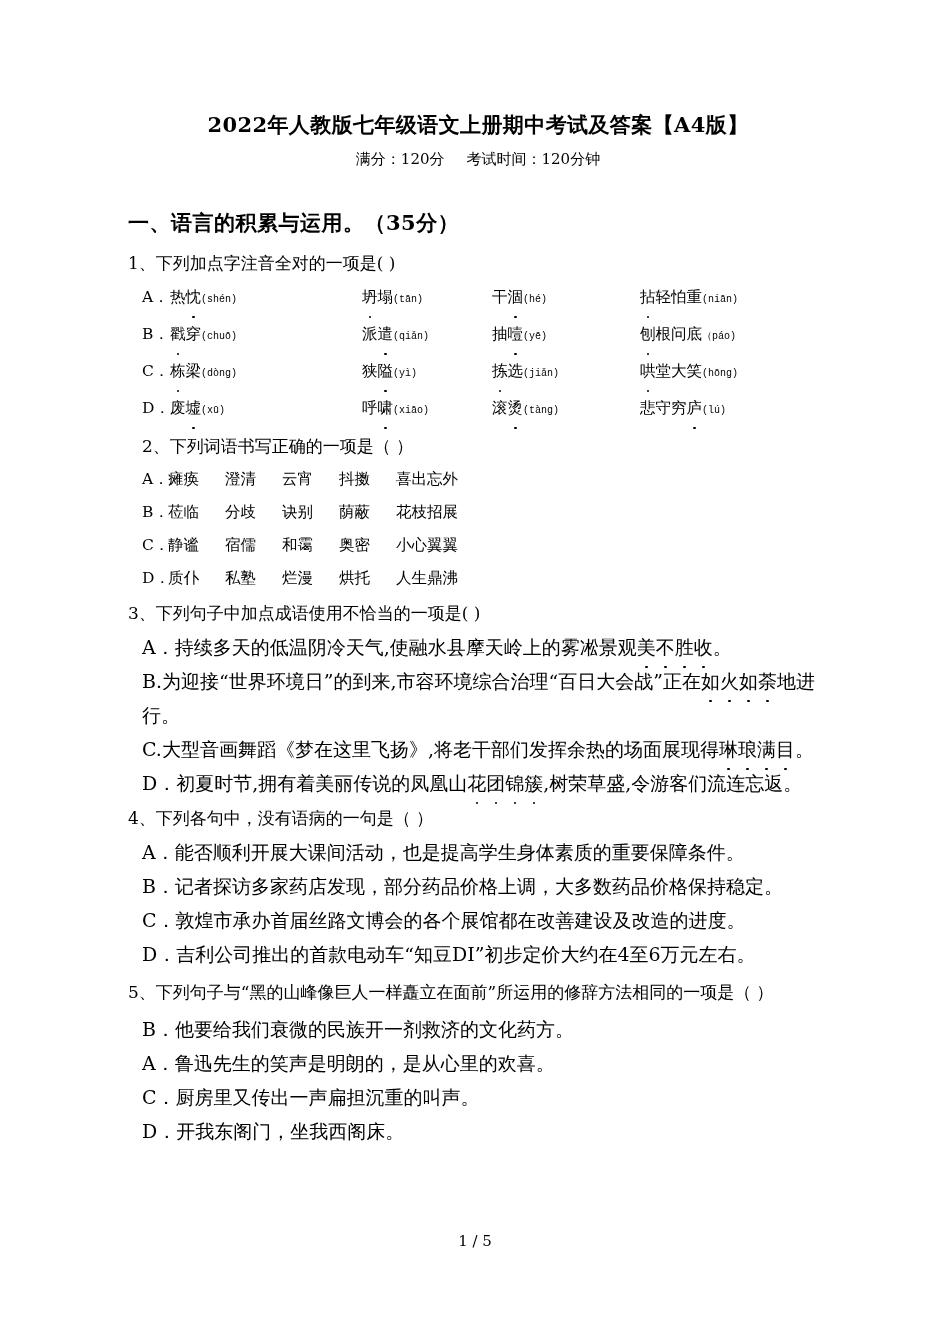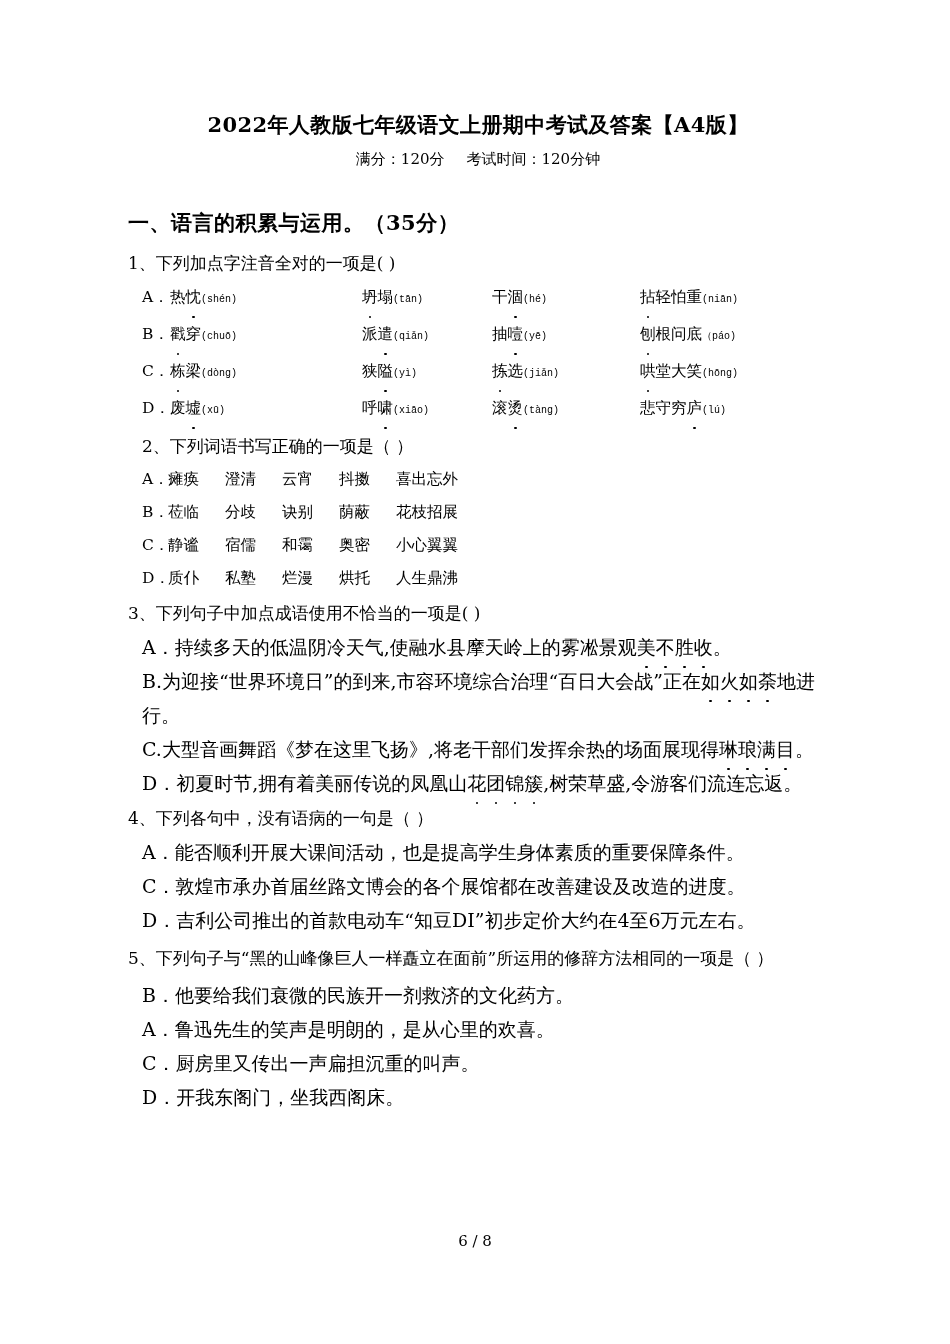--- a/index.html
+++ b/index.html
@@ -163,25 +163,26 @@
         <div class="word-row"><span class="lbl">B．</span><span class="w">莅临</span><span class="w">分歧</span><span class="w">诀别</span><span class="w">荫蔽</span><span class="w">花枝招展</span></div>
         <div class="word-row"><span class="lbl">C．</span><span class="w">静谧</span><span class="w">宿儒</span><span class="w">和霭</span><span class="w">奥密</span><span class="w">小心翼翼</span></div>
         <div class="word-row"><span class="lbl">D．</span><span class="w">质仆</span><span class="w">私塾</span><span class="w">烂漫</span><span class="w">烘托</span><span class="w">人生鼎沸</span></div>
         <p class="q-stem">3、下列句子中加点成语使用不恰当的一项是(        )</p>
         <p class="sent"><span class="lbl">A．</span><span>持续多天的低温阴冷天气,使融水县摩天岭上的雾凇景观<span><span class="dot">美</span><span class="dot">不</span><span class="dot">胜</span><span class="dot">收</span></span>。</span></p>
         <p class="sent"><span class="lbl">B.</span><span>为迎接“世界环境日”的到来,市容环境综合治理“百日大会战”正在<span><span class="dot">如</span><span class="dot">火</span><span class="dot">如</span><span class="dot">荼</span></span>地进行。</span></p>
         <p class="sent"><span class="lbl">C.</span><span>大型音画舞蹈《梦在这里飞扬》,将老干部们发挥余热的场面展现得<span><span class="dot">琳</span><span class="dot">琅</span><span class="dot">满</span><span class="dot">目</span></span>。</span></p>
         <p class="sent"><span class="lbl">D．</span><span>初夏时节,拥有着美丽传说的凤凰山<span><span class="dot">花</span><span class="dot">团</span><span class="dot">锦</span><span class="dot">簇</span></span>,树荣草盛,令游客们流连忘返。</span></p>
         <p class="q-stem">4、下列各句中，没有语病的一句是（        ）</p>
         <p class="sent"><span class="lbl">A．</span><span>能否顺利开展大课间活动，也是提高学生身体素质的重要保障条件。</span></p>
+        <p class="sent"><span class="lbl">B．</span><span>记者探访多家药店发现，部分药品价格上调，大多数药品价格保持稳定。</span></p>
         <p class="sent"><span class="lbl">C．</span><span>敦煌市承办首届丝路文博会的各个展馆都在改善建设及改造的进度。</span></p>
         <p class="sent"><span class="lbl">D．</span><span>吉利公司推出的首款电动车“知豆DI”初步定价大约在4至6万元左右。</span></p>
         <p class="q-stem wrap">5、下列句子与“黑的山峰像巨人一样矗立在面前”所运用的修辞方法相同的一项是（        ）</p>
         <p class="sent"><span class="lbl">B．</span><span>他要给我们衰微的民族开一剂救济的文化药方。</span></p>
         <p class="sent"><span class="lbl">A．</span><span>鲁迅先生的笑声是明朗的，是从心里的欢喜。</span></p>
         <p class="sent"><span class="lbl">C．</span><span>厨房里又传出一声扁担沉重的叫声。</span></p>
         <p class="sent"><span class="lbl">D．</span><span>开我东阁门，坐我西阁床。</span></p>
       </div>
 
   </div>
 
-  <div class="footer">6 / 8</div>
+  <div class="footer">1 / 5</div>
 </div>
 
 </body></html>

